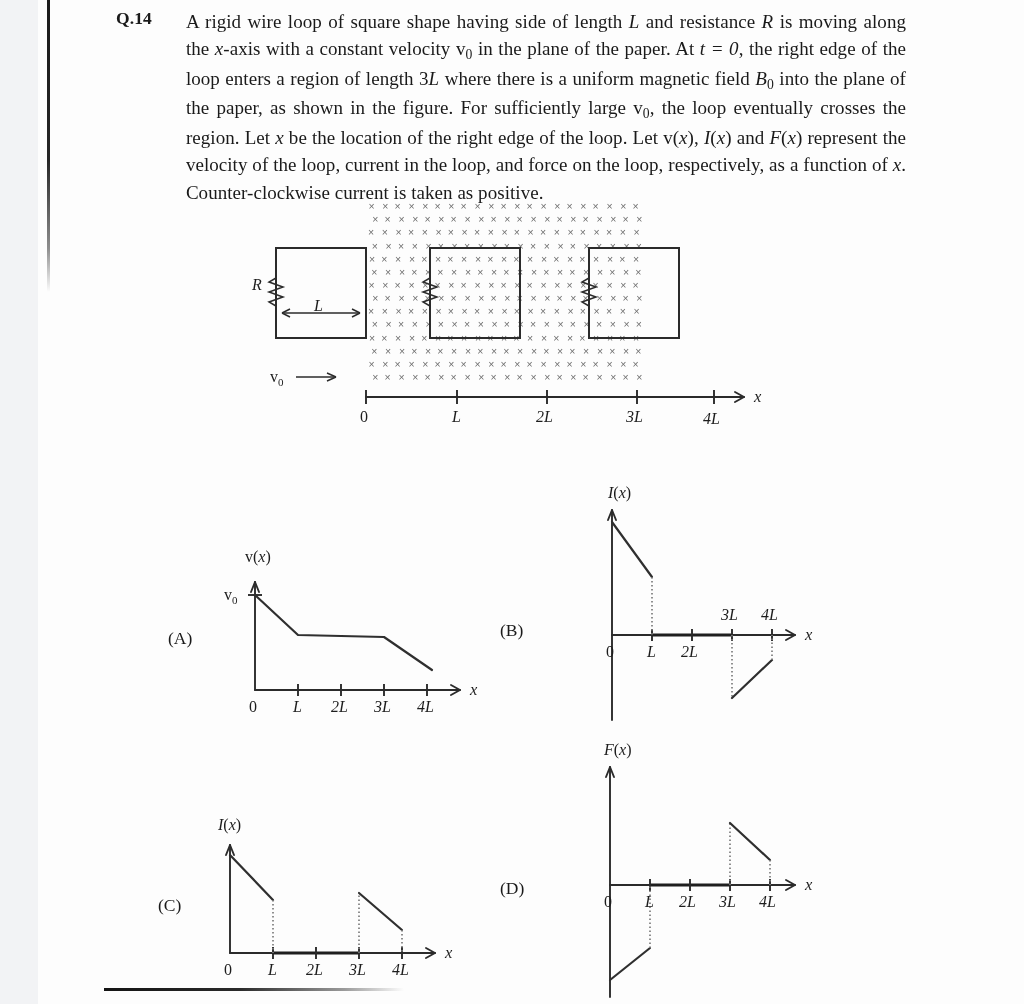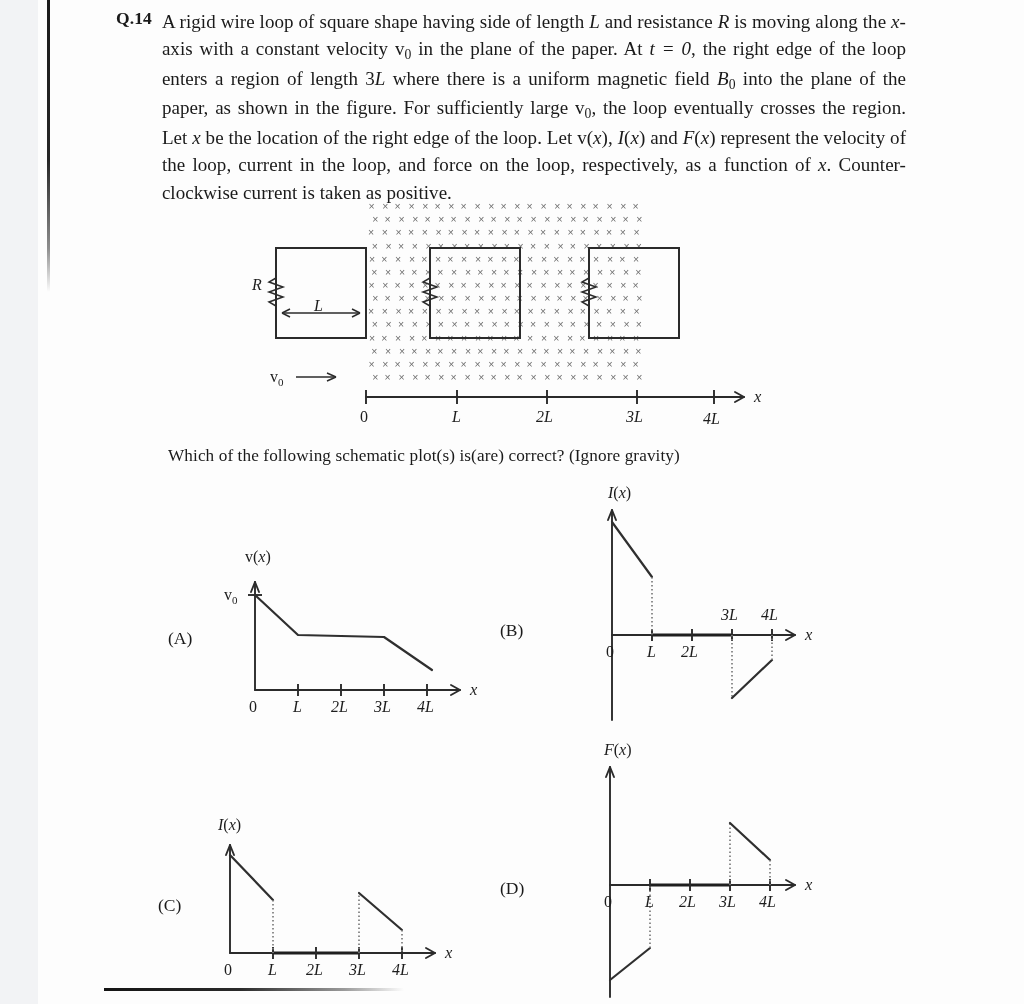--- a/index.html
+++ b/index.html
@@ -42,20 +42,21 @@
   
   .qblock {
     position: absolute;
     left: 116px;
     top: 8px;
     width: 790px;
   }
   .qrow {
     display: flex;
     align-items: flex-start;
+    gap: 24px;
   }
   .qnum {
     flex: 0 0 auto;
     font-size: 17.5px;
     font-weight: 600;
     letter-spacing: .1px;
     padding-right: 10px;
     white-space: nowrap;
   }
   .qtext {
@@ -487,21 +488,20 @@
         <text class="lbl" x="116" y="232">0</text>
         <text class="lbl lbl-it" x="208" y="232">L</text>
         <text class="lbl lbl-it" x="292" y="232">2L</text>
         <text class="lbl lbl-it" x="382" y="232">3L</text>
         <text class="lbl lbl-it" x="459" y="234">4L</text>
       </g>
       <text class="lbl lbl-ax" x="510" y="212">x</text>
     </svg>
   </div>
 
-  <div class="which-line">Which of the following schematic plot(s) is(are) correct? (Ignore gravity)</div>
 
   <div class="opt optA">
     <div class="opt-label">(A)</div>
     <svg width="340" height="180" viewBox="0 0 340 180">
       <text class="lbl" x="85" y="22">v(<tspan class="lbl-it">x</tspan>)</text>
 
       <path class="axis" d="M95 150 L95 42"></path>
       <path class="axis" d="M95 42 L91 52 M95 42 L99 52"></path>
 
       <path class="axis" d="M95 150 L300 150"></path>

